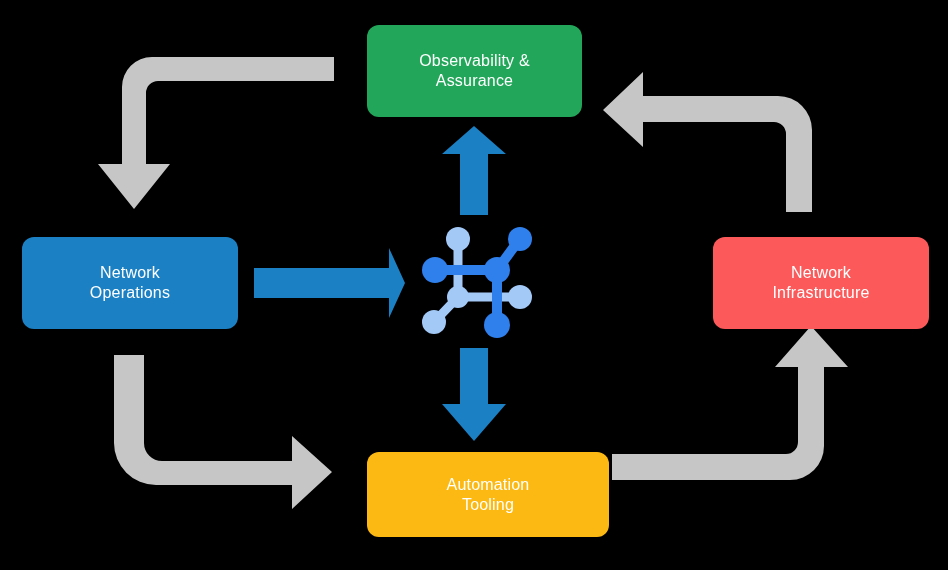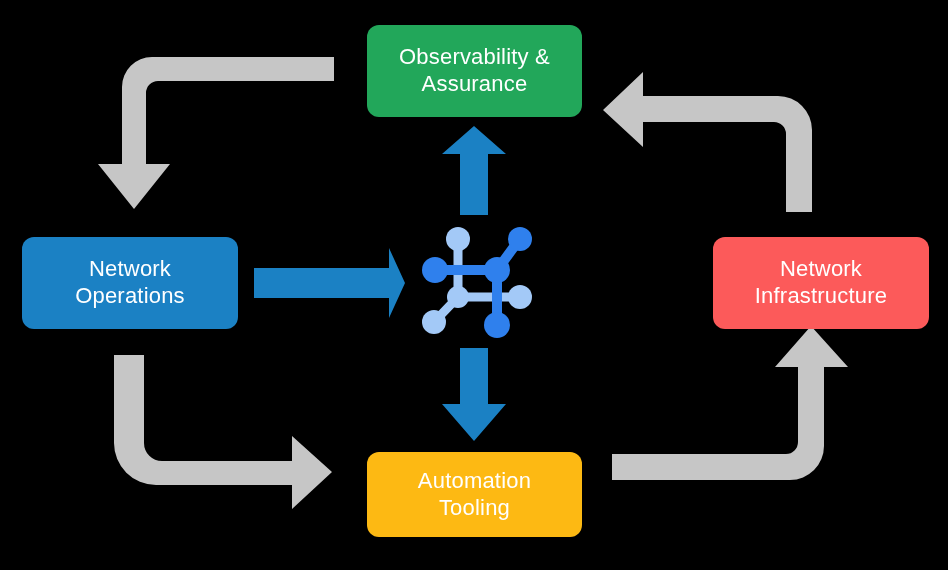--- a/index.html
+++ b/index.html
@@ -7,29 +7,29 @@
   body{
     width:948px;height:570px;overflow:hidden;position:relative;
     font-family:"Liberation Sans","DejaVu Sans",sans-serif;
   }
   #stage{position:absolute;left:0;top:0;width:948px;height:570px;background:#000000;}
   svg.layer{position:absolute;left:0;top:0;width:948px;height:570px;}
 
   .node-box{
     position:absolute;display:flex;align-items:center;justify-content:center;
     border-radius:12px;text-align:center;color:#ffffff;
-    line-height:1.22;font-size:22px;font-weight:400;
+    line-height:1.22;font-size:16px;font-weight:400;
     letter-spacing:.2px;
     box-sizing:border-box;padding:6px 10px;
     white-space:pre-line;
   }
   #box-observability{left:367px;top:25px;width:215px;height:92px;}
   #box-netops{left:22px;top:237px;width:216px;height:92px;}
   #box-netinfra{left:713px;top:237px;width:216px;height:92px;}
-  #box-automation{left:367px;top:452px;width:215px;height:85px;}
+  #box-automation{left:367px;top:452px;width:242px;height:85px;}
 
   .node-label{display:block;}
 </style>
 </head>
 <body>
 
 <div id="stage" style="background: rgb(0, 0, 0);">
 
   <svg class="layer" viewBox="0 0 948 570" xmlns="http://www.w3.org/2000/svg">
 

